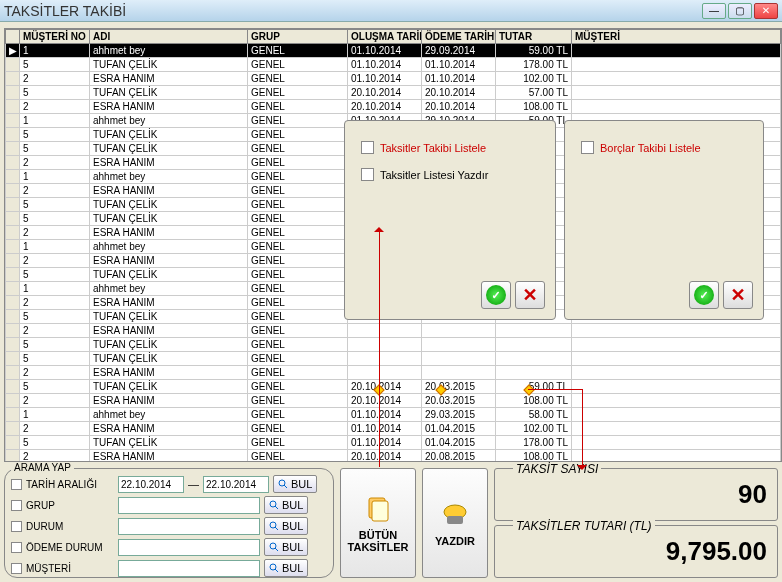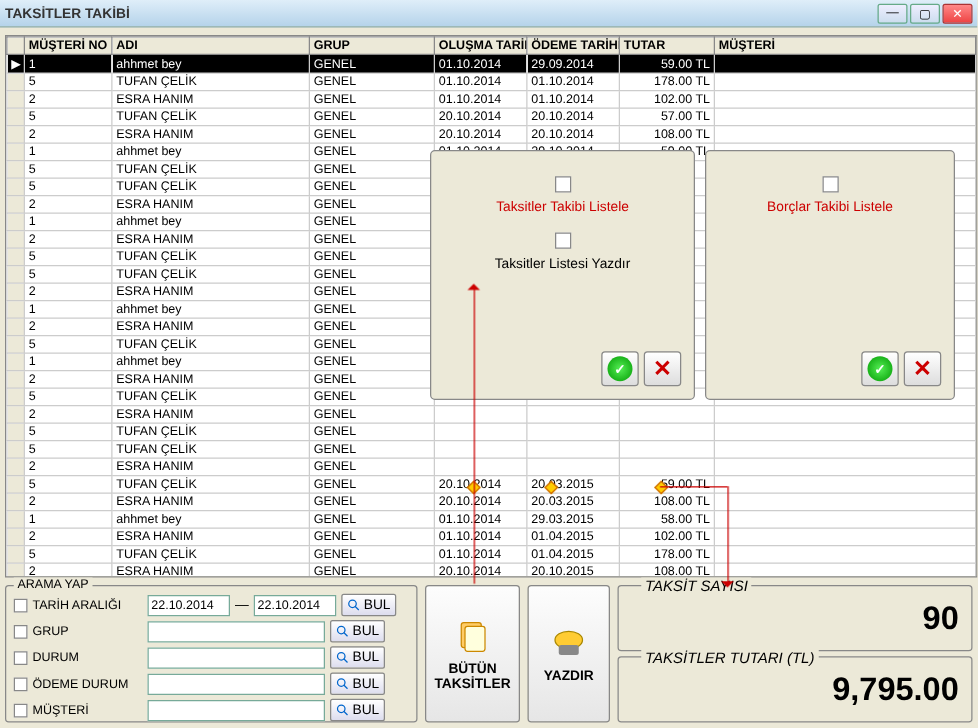--- a/index.html
+++ b/index.html
@@ -1,48 +1,48 @@
 <!DOCTYPE html>
 <html><head>
 <meta charset="utf-8">
 <style>
 * { box-sizing: border-box; margin: 0; padding: 0; font-family: Tahoma, Arial, sans-serif; font-size: 11px; }
 body { background: #ece9d8; width: 782px; height: 582px; overflow: hidden; position: relative; }
 
 .titlebar { background: linear-gradient(#dfeef9,#b5d3ea); height: 22px; display: flex; align-items: center; padding: 0 4px; border-bottom: 1px solid #8aa; }
-.titlebar-text { flex: 1; color: #333; font-size: 11px; font-weight: bold; }
+.titlebar-text { flex: 1; color: #333; font-size: 14px; }
 .win-btns { display: flex; gap: 2px; }
 .win-btn { width: 24px; height: 16px; border: 1px solid #6a8; background: linear-gradient(#eef,#cde); border-radius: 2px; display: flex; align-items: center; justify-content: center; font-size: 10px; cursor: pointer; }
 .win-btn.close { background: linear-gradient(#f88,#e44); color: #fff; border-color: #a33; }
 
 .grid-wrap { position: absolute; top: 28px; left: 4px; right: 0; height: 434px; background: #fff; border: 1px solid #888; overflow-y: scroll; overflow-x: hidden; }
 .grid { border-collapse: collapse; width: 100%; table-layout: fixed; }
 .grid th { background: #ece9d8; border: 1px solid #888; padding: 1px 3px; text-align: left; font-weight: bold; font-size: 10px; height: 14px; white-space: nowrap; overflow: hidden; }
 .grid td { border: 1px solid #ccc; padding: 1px 3px; height: 14px; font-size: 10px; white-space: nowrap; overflow: hidden; }
 .grid tr.selected td { background: #000; color: #fff; }
 .grid .num { text-align: right; }
 .rowhdr { width: 14px; background: #ece9d8; border-right: 1px solid #888; }
 
 .dialog { position: absolute; background: #ece9d8; border: 1px solid #888; border-radius: 4px; padding: 20px 16px 10px; }
 .dialog.left { top: 120px; left: 344px; width: 212px; height: 200px; }
 .dialog.right { top: 120px; left: 564px; width: 200px; height: 200px; }
-.dialog .optrow { display: flex; align-items: center; gap: 6px; margin-bottom: 14px; color: #c00; flex-direction: column; }
+.dialog .optrow { display: flex; align-items: center; gap: 6px; margin-bottom: 14px; color: #c00; }
 .dialog .optrow.black { color: #000; }
 .chk { width: 13px; height: 13px; border: 1px solid #888; background: #fff; }
 .dlg-btns { position: absolute; bottom: 10px; right: 10px; display: flex; gap: 4px; }
 .dlg-btn { width: 30px; height: 28px; border: 1px solid #888; border-radius: 3px; background: linear-gradient(#fff,#ddd); display: flex; align-items: center; justify-content: center; cursor: pointer; }
 .ok-ic { width: 20px; height: 20px; border-radius: 50%; background: radial-gradient(#5e5,#090); color: #fff; display: flex; align-items: center; justify-content: center; font-weight: bold; }
 .x-ic { color: #c00; font-size: 18px; font-weight: bold; }
 
 .arrow-line { position: absolute; background: #c00; z-index: 5; }
 .diamond { position: absolute; width: 8px; height: 8px; background: #fc0; border: 1px solid #c60; transform: rotate(45deg); z-index: 5; }
 .arrow-head { position: absolute; width: 0; height: 0; border: 5px solid transparent; z-index: 5; }
 
 .footer { position: absolute; left: 4px; right: 4px; bottom: 4px; height: 110px; display: flex; gap: 6px; }
-.panel { background: #ece9d8; border: 1px solid #888; border-radius: 3px; padding: 6px; }
+.panel { background: #ece9d8; border: 1px solid #888; border-radius: 13px; padding: 6px; }
 .arama { flex: 0 0 330px; position: relative; }
 .arama legend { font-size: 10px; position: absolute; top: -7px; left: 6px; background: #ece9d8; padding: 0 3px; }
 .arow { display: flex; align-items: center; gap: 4px; margin-bottom: 3px; height: 18px; }
 .arow label { width: 88px; font-size: 10px; }
 .arow .chk2 { width: 11px; height: 11px; border: 1px solid #888; background: #fff; flex-shrink: 0; }
 .arow input, .arow select { border: 1px solid #7a9; height: 17px; font-size: 10px; padding: 0 2px; }
 .arow .date { width: 66px; }
 .arow .combo { width: 142px; }
 .bul-btn { height: 18px; border: 1px solid #888; border-radius: 2px; background: linear-gradient(#fff,#dde); padding: 0 4px; display: flex; align-items: center; gap: 3px; cursor: pointer; font-size: 10px; }
 .mag { width: 10px; height: 10px; }
@@ -385,21 +385,21 @@
           <td>01.04.2015</td>
           <td class="num">178.00 TL</td>
           <td></td>
         </tr>
         <tr class="">
           <td class="rowhdr"></td>
           <td>2</td>
           <td>ESRA HANIM</td>
           <td>GENEL</td>
           <td>20.10.2014</td>
-          <td>20.10.2015</td>
+          <td>20.08.2015</td>
           <td class="num">108.00 TL</td>
           <td></td>
         </tr>
       </tbody>
   </table>
 </div>
 
 <div class="dialog left">
   <div class="optrow">
     <div class="chk"></div>

